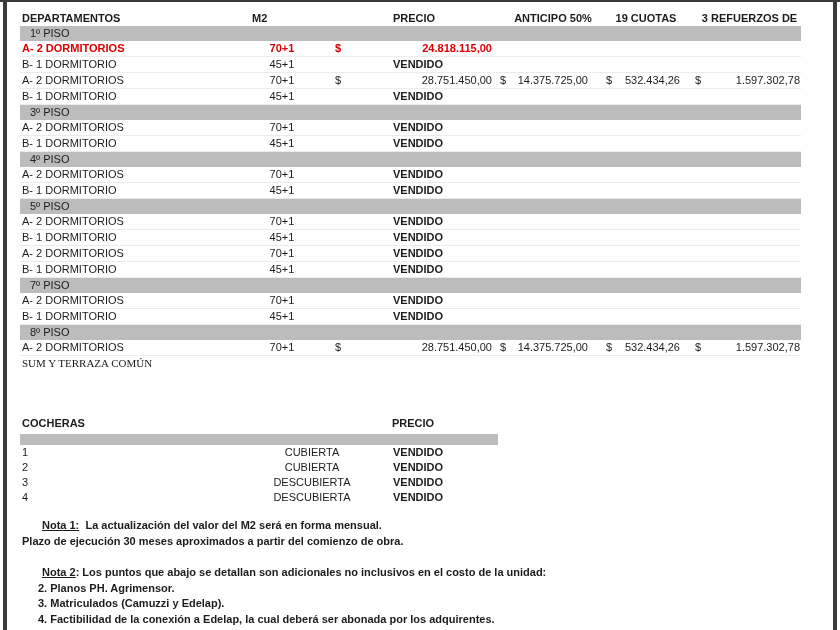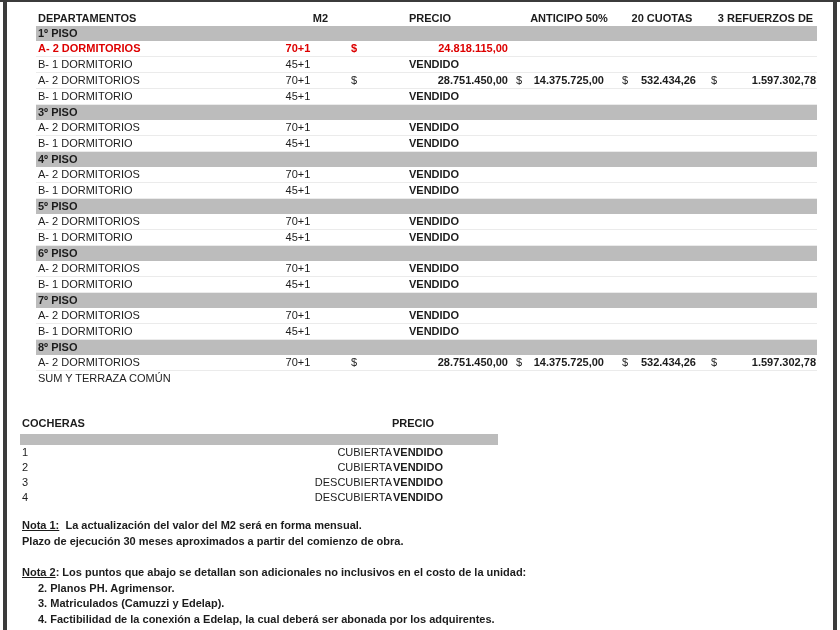--- a/index.html
+++ b/index.html
@@ -10,50 +10,50 @@
     position:relative;width:840px;height:630px;background:#ffffff;overflow:hidden;
     font-family:"Liberation Sans",sans-serif;color:var(--ink);
   }
   .vline-left{position:absolute;left:3px;top:0;width:4px;height:630px;background:var(--line);}
   .vline-right{position:absolute;left:833px;top:0;width:4px;height:630px;background:var(--line);}
   .hline-top{position:absolute;left:0;top:0;width:840px;height:2px;background:var(--line);}
 
   table{border-collapse:collapse;table-layout:fixed;}
   td,th{padding:0;height:15px;font-size:11px;line-height:15px;white-space:nowrap;overflow:visible;font-weight:normal;text-align:left;vertical-align:middle;}
 
-  .t-main{position:absolute;left:36px;top:11px;width:781px;}
+  .t-main{position:absolute;left:20px;top:11px;width:781px;}
   .t-main th{font-weight:bold;}
   .h-label{padding-left:2px;}
-  .h-m2{text-align:right;}
+  .h-m2{text-align:left;}
   .h-precio{padding-left:45px;}
   .h-center{text-align:center;}
-  tr.band td{background:var(--band);font-weight:bold;padding-left:2px;}
+  tr.band td{background:var(--band);font-weight:normal;padding-left:10px;}
   tr.unit td{border-bottom:1px solid var(--rowline);}
-  tr.footer td{padding-left:2px;}
+  tr.footer td{padding-left:2px;font-family:Liberation Serif, serif;}
   .c-label{padding-left:2px;}
   .c-m2{text-align:center;margin-top:40px;}
   .c-cur{padding-left:23px;}
   .c-cur2{padding-left:4px;}
   .c-cur3{padding-left:14px;}
   .c-cur4{padding-left:11px;}
-  .c-num{text-align:right;padding-right:4px;font-weight:bold;}
+  .c-num{text-align:right;padding-right:4px;}
   .c-last{padding-right:1px;margin-top:14px;}
   .c-vend{font-weight:bold;padding-left:45px;}
   tr.red td{color:var(--red);font-weight:bold;}
 
   .t-coch{position:absolute;left:20px;top:416px;width:478px;}
   .t-coch th{font-weight:bold;margin-left:35px;}
   .c-cnum{padding-left:2px;}
-  .c-ctype{text-align:right;}
+  .c-ctype{text-align:center;}
   .c-cvend{font-weight:bold;padding-left:1px;}
   tr.cband td{background:var(--band);height:11px;border-top:3px solid #fff;}
 
   .notes{position:absolute;left:22px;top:518px;width:800px;font-size:11px;font-weight:bold;line-height:15.5px;}
   .notes p{margin:0;}
-  .nota-label{text-decoration:underline;}
+  .nota-label{text-decoration:underline;margin-left:20px;}
   .nota2{margin-top:16px !important;}
   .note-items{margin:0;padding-left:16px;}
 </style>
 </head>
 <body>
 
 <div class="page">
   <div class="hline-top"></div>
   <div class="vline-left"></div>
   <div class="vline-right"></div>
@@ -73,21 +73,21 @@
     </colgroup>
     <thead>
       <tr>
         <th class="h-label">DEPARTAMENTOS</th>
         <th class="h-m2">M2</th>
         <th></th>
         <th class="h-precio">PRECIO</th>
         <th></th>
         <th class="h-center">ANTICIPO 50%</th>
         <th></th>
-        <th class="h-center">20 CUOTAS</th>
+        <th class="h-center">19 CUOTAS</th>
         <th></th>
         <th class="h-center">3 REFUERZOS DE</th>
       </tr>
     </thead>
     <tbody>
         <tr class="band">
           <td colspan="10">1º PISO</td>
         </tr>
         <tr class="unit red">
           <td class="c-label">A- 2 DORMITORIOS</td>
@@ -210,23 +210,20 @@
           <td class="c-label">B- 1 DORMITORIO</td>
           <td class="c-m2">45+1</td>
           <td class="c-cur"></td>
           <td class="c-vend">VENDIDO</td>
           <td class="c-cur2"></td>
           <td class="c-num"></td>
           <td class="c-cur3"></td>
           <td class="c-num"></td>
           <td class="c-cur4"></td>
           <td class="c-num c-last"></td>
-        </tr>
-        <tr class="band">
-          <td colspan="10">6º PISO</td>
         </tr>
         <tr class="unit">
           <td class="c-label">A- 2 DORMITORIOS</td>
           <td class="c-m2">70+1</td>
           <td class="c-cur"></td>
           <td class="c-vend">VENDIDO</td>
           <td class="c-cur2"></td>
           <td class="c-num"></td>
           <td class="c-cur3"></td>
           <td class="c-num"></td>

